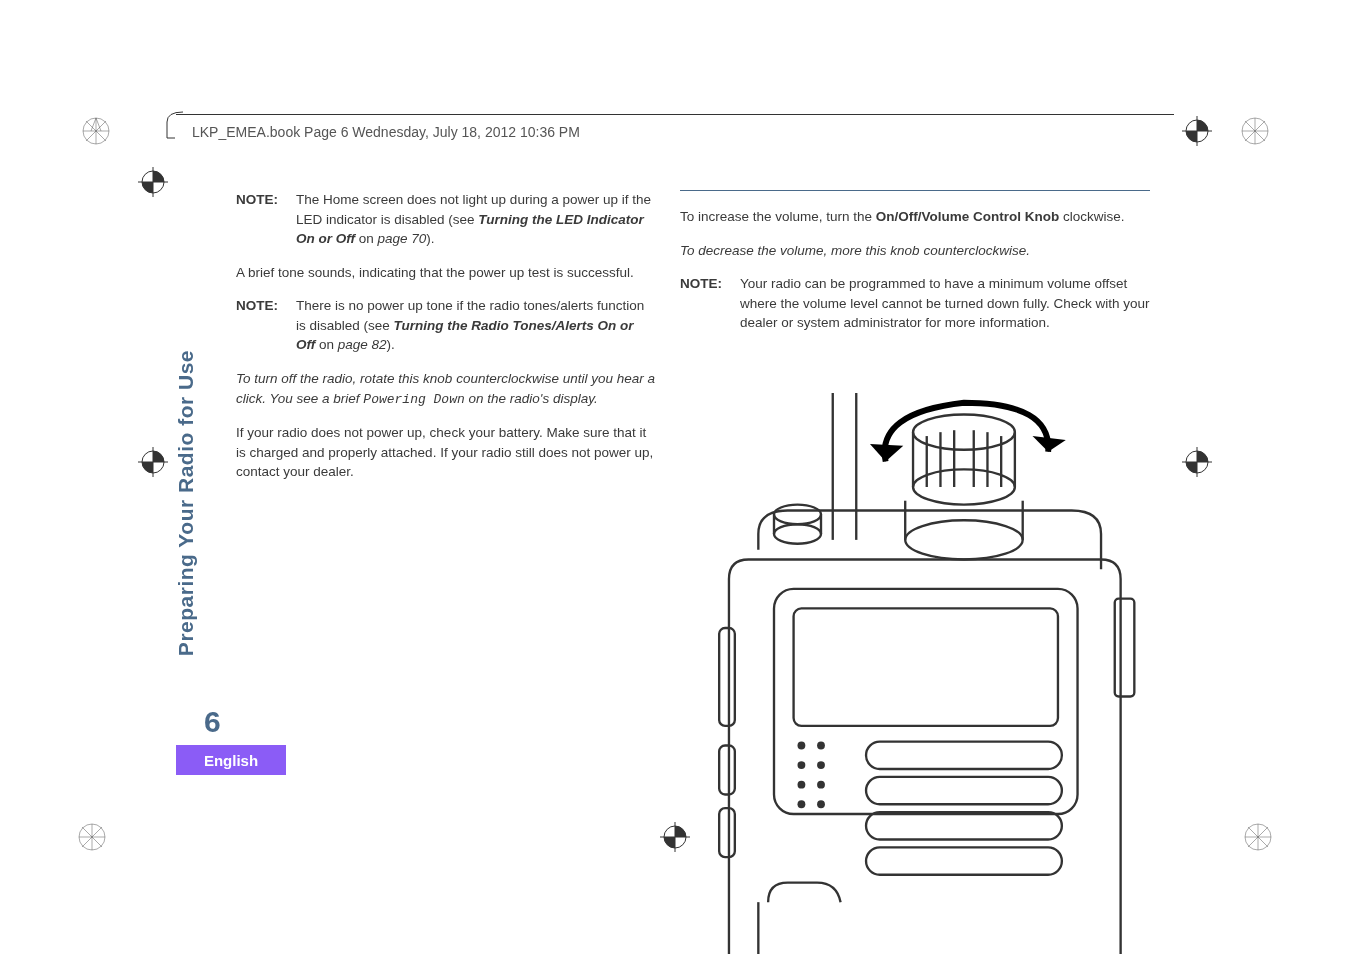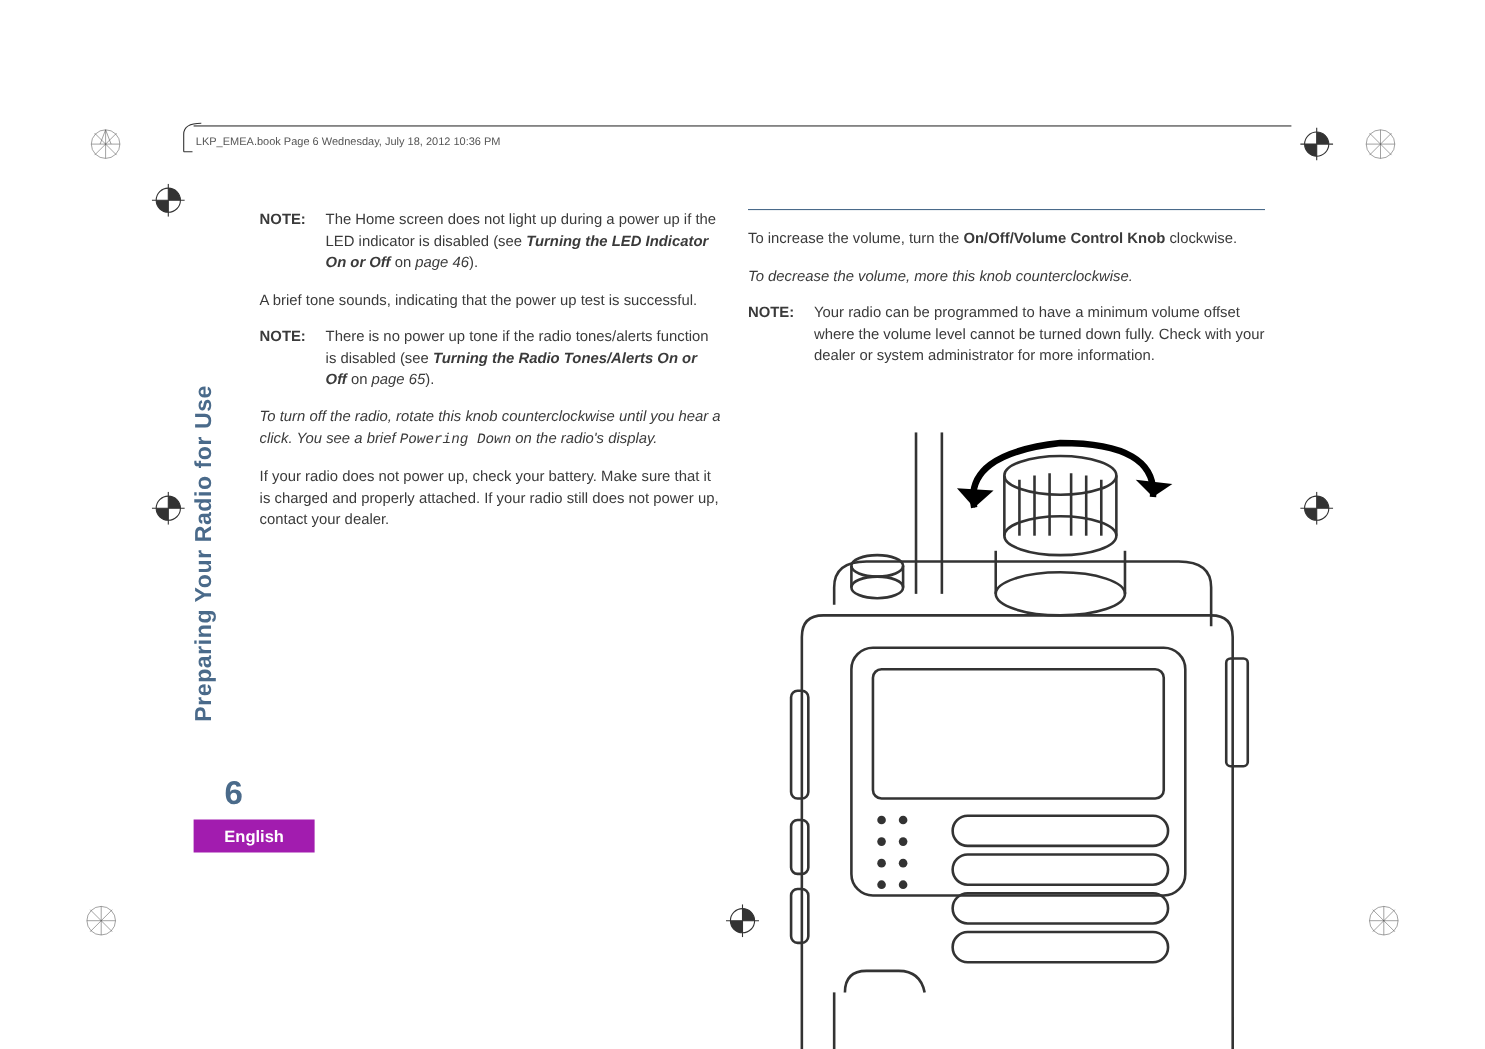--- a/index.html
+++ b/index.html
@@ -14,22 +14,22 @@
     .page-header-line {
       position: absolute;
       top: 114px;
       left: 176px;
       right: 176px;
       border-top: 1px solid #333;
     }
     .header-text {
       position: absolute;
       top: 124px;
-      left: 178px;
-      font-size: 10px;
+      left: 192px;
+      font-size: 14px;
       color: #555;
     }
     .registration-mark {
       position: absolute;
       width: 30px;
       height: 30px;
     }
     .reg-left-top { top: 447px; left: 138px; }
     .reg-right-top { top: 447px; right: 138px; }
     .reg-bottom { top: 822px; left: 660px; }
@@ -122,21 +122,21 @@
       color: #4a6a8a;
       font-weight: bold;
       font-size: 30px;
     }
     .language-footer {
       position: absolute;
       left: 176px;
       top: 745px;
       width: 110px;
       height: 30px;
-      background: #a21caf;
+      background: #8b5cf6;
       color: #fff;
       font-weight: bold;
       font-size: 15px;
       display: flex;
       align-items: center;
       justify-content: center;
     }
     .square-marker {
       width: 10px;
       height: 10px;
@@ -230,30 +230,30 @@
 <div class="page-number">6</div>
 
 <div class="language-footer">English</div>
 
 <div class="content-area">
 
   <div class="column left-col">
     <div class="note-block">
       <div class="note-label">NOTE:</div>
       <div class="note-text">
-        <span>The Home screen does not light up during a power up if the LED indicator is disabled (see </span><span class="bold-italic">Turning the LED Indicator On or Off</span><span> on </span><span class="italic">page 46</span><span>).</span>
+        <span>The Home screen does not light up during a power up if the LED indicator is disabled (see </span><span class="bold-italic">Turning the LED Indicator On or Off</span><span> on </span><span class="italic">page 70</span><span>).</span>
       </div>
     </div>
 
     <div class="body-para">A brief tone sounds, indicating that the power up test is successful.</div>
 
     <div class="note-block">
       <div class="note-label">NOTE:</div>
       <div class="note-text">
-        <span>There is no power up tone if the radio tones/alerts function is disabled (see </span><span class="bold-italic">Turning the Radio Tones/Alerts On or Off</span><span> on </span><span class="italic">page 65</span><span>).</span>
+        <span>There is no power up tone if the radio tones/alerts function is disabled (see </span><span class="bold-italic">Turning the Radio Tones/Alerts On or Off</span><span> on </span><span class="italic">page 82</span><span>).</span>
       </div>
     </div>
 
     <div class="body-para italic">
       <span>To turn off the radio, rotate this knob counterclockwise until you hear a click. You see a brief </span><span class="mono-italic">Powering Down</span><span> on the radio's display.</span>
     </div>
 
     <div class="body-para">If your radio does not power up, check your battery. Make sure that it is charged and properly attached. If your radio still does not power up, contact your dealer.</div>
   </div>
 

